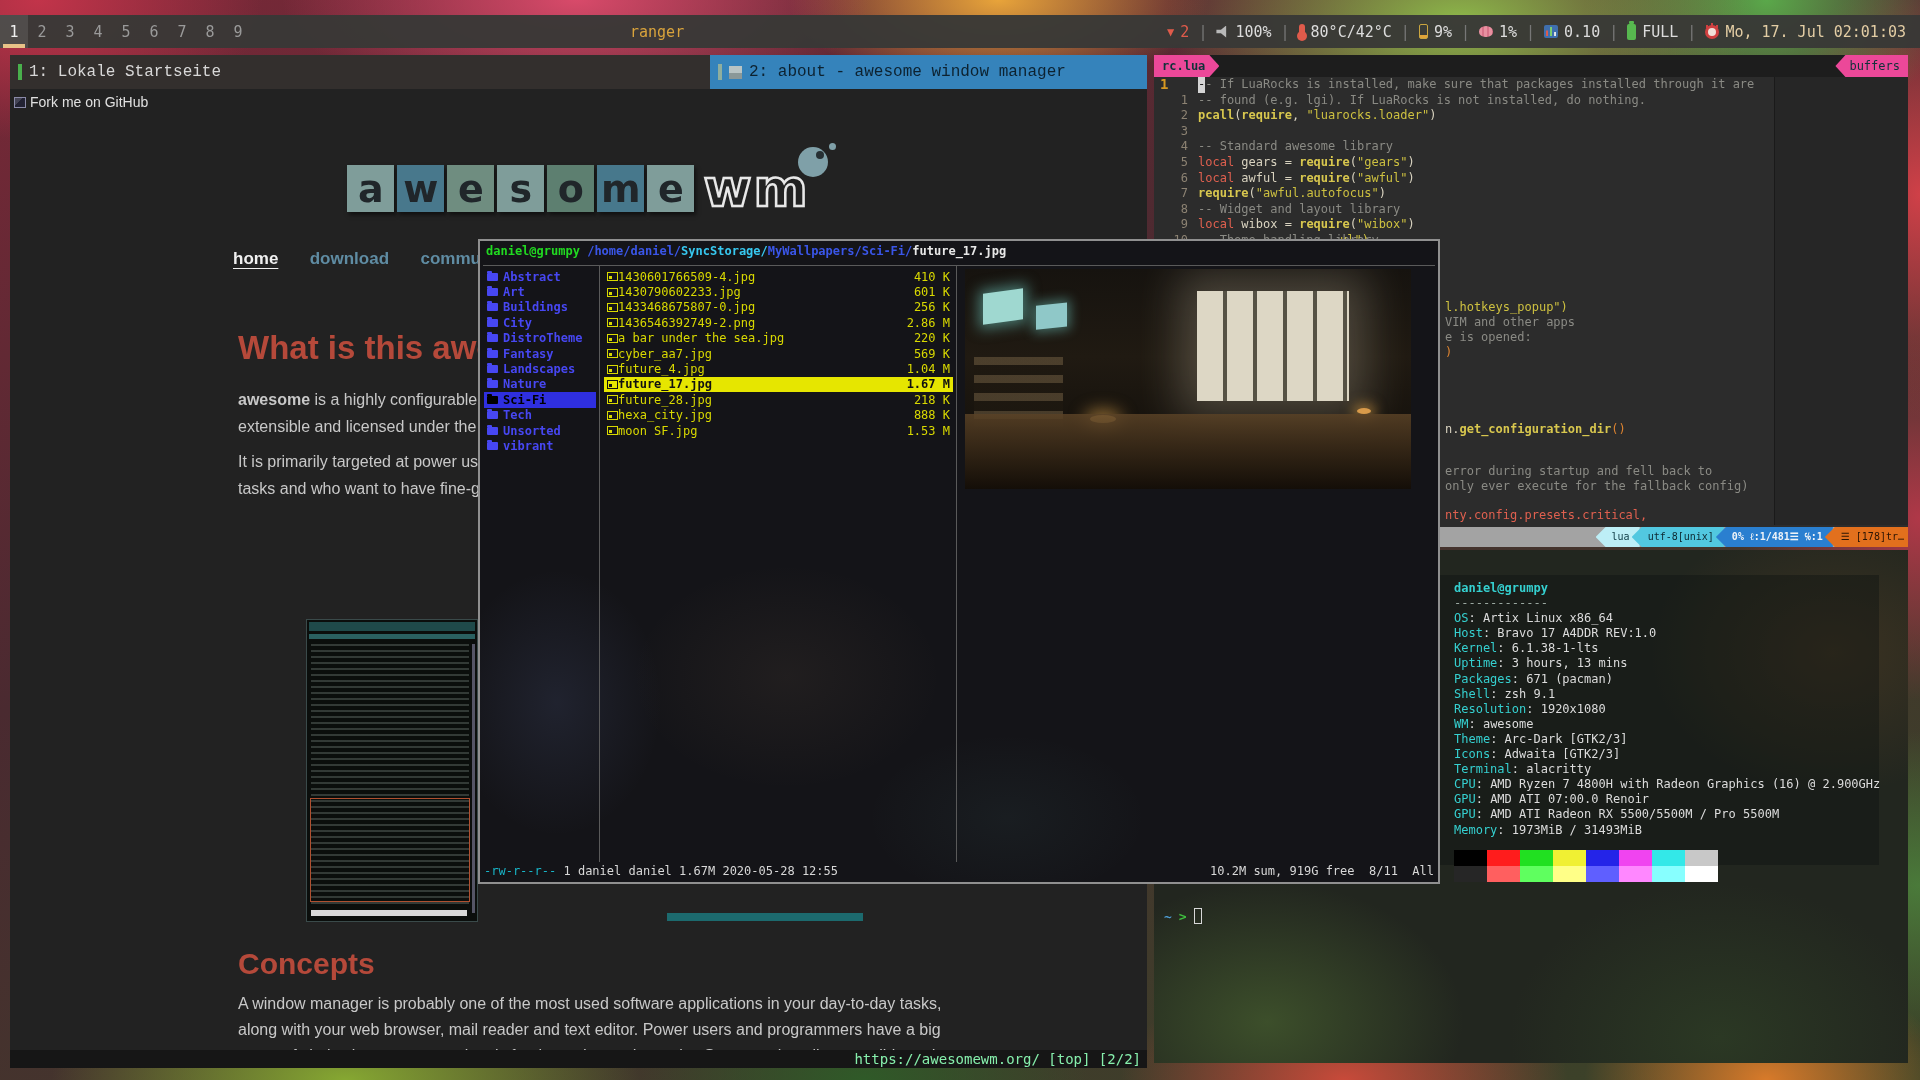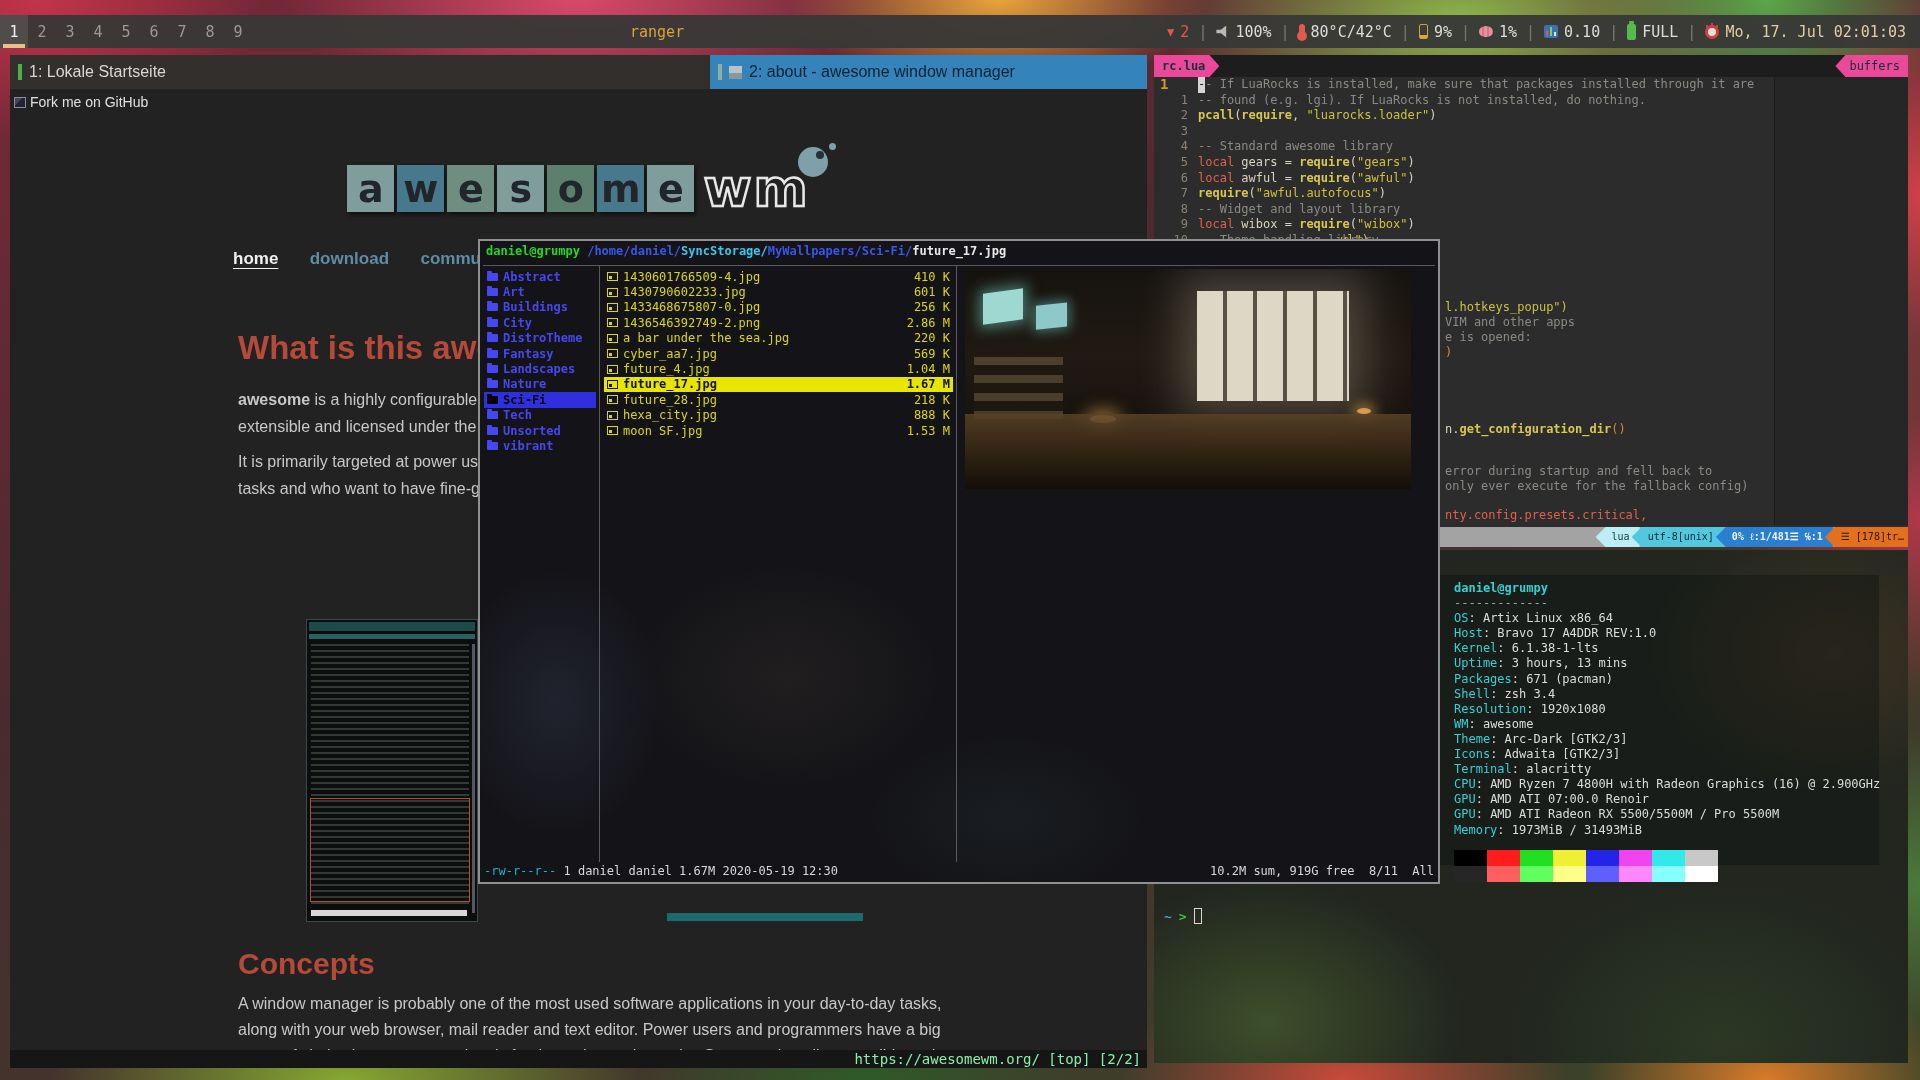--- a/index.html
+++ b/index.html
@@ -48,21 +48,21 @@
   .wicon.batt-full::before { content:""; position:absolute; top:-3px; left:2px; width:5px; height:3px; background:#57b84f; border-radius:1px; }
   .wicon.alarm { width:14px; height:14px; border-radius:50%; background:#d04040; }
   .wicon.alarm::before { content:""; position:absolute; left:3px; top:3px; width:8px; height:8px; border-radius:50%; background:#f0e0d8; }
   .wicon.alarm::after { content:""; position:absolute; left:6px; top:-2px; width:2px; height:3px; background:#d04040; box-shadow:-5px 2px 0 #d04040, 5px 2px 0 #d04040; }
 
   
   .window { position:absolute; }
 
   
   #browser { left:10px; top:55px; width:1137px; height:1013px; background:#222222; }
-  #tabbar { position:absolute; left:0; top:0; width:100%; height:34px; background:#2a2a2a; display:flex; font-family:Liberation Sans, sans-serif; font-size:16px; }
+  #tabbar { position:absolute; left:0; top:0; width:100%; height:34px; background:#2a2a2a; display:flex; font-family:Liberation Mono, monospace; font-size:16px; }
   .tab { display:flex; align-items:center; gap:7px; padding:0 8px; width:700px; color:#d8d8d8; background:#332f2d; cursor:pointer; }
   .tab .tab-ind { width:4px; height:16px; background:#49b04c; }
   .tab.active { width:437px; background:#3583bb; color:#0d2230; }
   .tab.active .tab-ind { background:#8fae9e; }
   .tab .favicon { width:13px; height:13px; background:linear-gradient(180deg,#b8c4c4 50%, #8a9898 50%); }
   #page { position:absolute; left:0; top:34px; right:0; bottom:18px; background:#222222; overflow:hidden; font-family:"Liberation Sans", sans-serif; }
   #fork { position:absolute; left:4px; top:5px; color:#e0e0e0; font-size:14px; display:flex; gap:4px; align-items:center; }
   #fork .broken-img { width:12px; height:11px; border:1px solid #8a8aa8; background:linear-gradient(135deg,#445 40%, #223 40%); }
   #logo { position:absolute; top:76px; left:0; width:100%; display:flex; justify-content:center; align-items:flex-start; gap:3px; }
   .lt { width:47px; height:47px; display:flex; align-items:center; justify-content:center;
@@ -147,21 +147,21 @@
   #r-path { position:absolute; left:6px; top:3px; white-space:pre; font-weight:bold; }
   #r-box { position:absolute; left:3px; top:24px; right:3px; bottom:20px; border-top:1px solid #5a5a5a; }
   #r-v1 { position:absolute; left:119px; top:24px; bottom:20px; width:1px; background:#5a5a5a; }
   #r-v2 { position:absolute; left:476px; top:24px; bottom:20px; width:1px; background:#5a5a5a; }
   #r-dirs { position:absolute; left:4px; top:28px; width:112px; }
   #r-files { position:absolute; left:124px; top:28px; width:349px; }
   .r-row { display:flex; align-items:center; height:15.4px; gap:5px; padding:0 3px; color:#4747f2; font-weight:bold; white-space:pre; }
   .r-row .fo-icon { flex:none; width:11px; height:8px; background:currentColor; border-radius:1px; position:relative; }
   .r-row .fo-icon::before { content:""; position:absolute; left:0; top:-2px; width:5px; height:2px; background:currentColor; border-radius:1px 1px 0 0; }
   .r-row.sel-dir { background:#2f2fe0; color:#000; }
-  .f-row { display:flex; align-items:center; height:15.4px; gap:5px; padding:0 3px; color:#d9d900; white-space:pre;justify-content:flex-end; }
+  .f-row { display:flex; align-items:center; height:15.4px; padding:0 3px; color:#d9d900; white-space:pre;justify-content:flex-end; }
   .f-row .im-icon { flex:none; width:11px; height:9px; border:1px solid currentColor; position:relative; }
   .f-row .im-icon::before { content:""; position:absolute; left:1px; bottom:1px; width:3px; height:3px; background:currentColor; }
   .f-row .f-name { flex:1; overflow:hidden; }
   .f-row .f-size { flex:none; }
   .f-row.sel-file { background:#e6e600; color:#111; font-weight:bold; }
   #r-preview { position:absolute; left:485px; top:28px; width:446px; height:220px; background:linear-gradient(180deg,#16130f 0%, #201a12 40%, #0d0b08 100%); overflow:hidden; }
   .pv-window { position:absolute; left:52%; top:10%; width:34%; height:50%;
       background:repeating-linear-gradient(90deg, #e8e2cf 0 26px, #5a5648 26px 30px), linear-gradient(#efe9d6,#cfc6ae);
       box-shadow:0 0 40px 18px rgba(230,220,190,0.25); opacity:.95; }
   .pv-mon1 { position:absolute; left:4%; top:10%; width:9%; height:14%; background:#9fd8d0; box-shadow:0 0 14px 4px rgba(120,220,210,0.5); transform:skewY(-8deg); }
@@ -340,21 +340,21 @@
 <div class="window" id="term" data-interactable="false">
   <div id="nf-shade" data-interactable="false"></div>
   <div id="neofetch" data-interactable="false">
       <div class="nf-row" data-interactable="false"><span class="nf-title" data-interactable="false">daniel@grumpy</span></div>
       <div class="nf-row nf-sep" data-interactable="false">-------------</div>
       <div class="nf-row" data-interactable="false"><span class="nf-label" data-interactable="false">OS</span><span data-interactable="false">: Artix Linux x86_64</span></div>
       <div class="nf-row" data-interactable="false"><span class="nf-label" data-interactable="false">Host</span><span data-interactable="false">: Bravo 17 A4DDR REV:1.0</span></div>
       <div class="nf-row" data-interactable="false"><span class="nf-label" data-interactable="false">Kernel</span><span data-interactable="false">: 6.1.38-1-lts</span></div>
       <div class="nf-row" data-interactable="false"><span class="nf-label" data-interactable="false">Uptime</span><span data-interactable="false">: 3 hours, 13 mins</span></div>
       <div class="nf-row" data-interactable="false"><span class="nf-label" data-interactable="false">Packages</span><span data-interactable="false">: 671 (pacman)</span></div>
-      <div class="nf-row" data-interactable="false"><span class="nf-label" data-interactable="false">Shell</span><span data-interactable="false">: zsh 3.4</span></div>
+      <div class="nf-row" data-interactable="false"><span class="nf-label" data-interactable="false">Shell</span><span data-interactable="false">: zsh 9.1</span></div>
       <div class="nf-row" data-interactable="false"><span class="nf-label" data-interactable="false">Resolution</span><span data-interactable="false">: 1920x1080</span></div>
       <div class="nf-row" data-interactable="false"><span class="nf-label" data-interactable="false">WM</span><span data-interactable="false">: awesome</span></div>
       <div class="nf-row" data-interactable="false"><span class="nf-label" data-interactable="false">Theme</span><span data-interactable="false">: Arc-Dark [GTK2/3]</span></div>
       <div class="nf-row" data-interactable="false"><span class="nf-label" data-interactable="false">Icons</span><span data-interactable="false">: Adwaita [GTK2/3]</span></div>
       <div class="nf-row" data-interactable="false"><span class="nf-label" data-interactable="false">Terminal</span><span data-interactable="false">: alacritty</span></div>
       <div class="nf-row" data-interactable="false"><span class="nf-label" data-interactable="false">CPU</span><span data-interactable="false">: AMD Ryzen 7 4800H with Radeon Graphics (16) @ 2.900GHz</span></div>
       <div class="nf-row" data-interactable="false"><span class="nf-label" data-interactable="false">GPU</span><span data-interactable="false">: AMD ATI 07:00.0 Renoir</span></div>
       <div class="nf-row" data-interactable="false"><span class="nf-label" data-interactable="false">GPU</span><span data-interactable="false">: AMD ATI Radeon RX 5500/5500M / Pro 5500M</span></div>
       <div class="nf-row" data-interactable="false"><span class="nf-label" data-interactable="false">Memory</span><span data-interactable="false">: 1973MiB / 31493MiB</span></div>
     </div>
@@ -422,16 +422,16 @@
   <div id="r-preview" data-interactable="false">
     <div class="pv-shelf" data-interactable="false"></div>
     <div class="pv-window" data-interactable="false"></div>
     <div class="pv-mon1" data-interactable="false"></div>
     <div class="pv-mon2" data-interactable="false"></div>
     <div class="pv-lamp1" data-interactable="false"></div>
     <div class="pv-lamp2" data-interactable="false"></div>
     <div class="pv-desk" data-interactable="false"></div>
   </div>
   <div id="r-status" data-interactable="false">
-    <span data-interactable="false"><span class="perm" data-interactable="false">-rw-r--r--</span><span data-interactable="false"> 1 daniel daniel 1.67M 2020-05-19 12:30</span></span>
+    <span data-interactable="false"><span class="perm" data-interactable="false">-rw-r--r--</span><span data-interactable="false"> 1 daniel daniel 1.67M 2020-05-28 12:55</span></span>
     <span data-interactable="false">10.2M sum, 919G free  8/11  All</span>
   </div>
 </div>
 
 </body></html>

